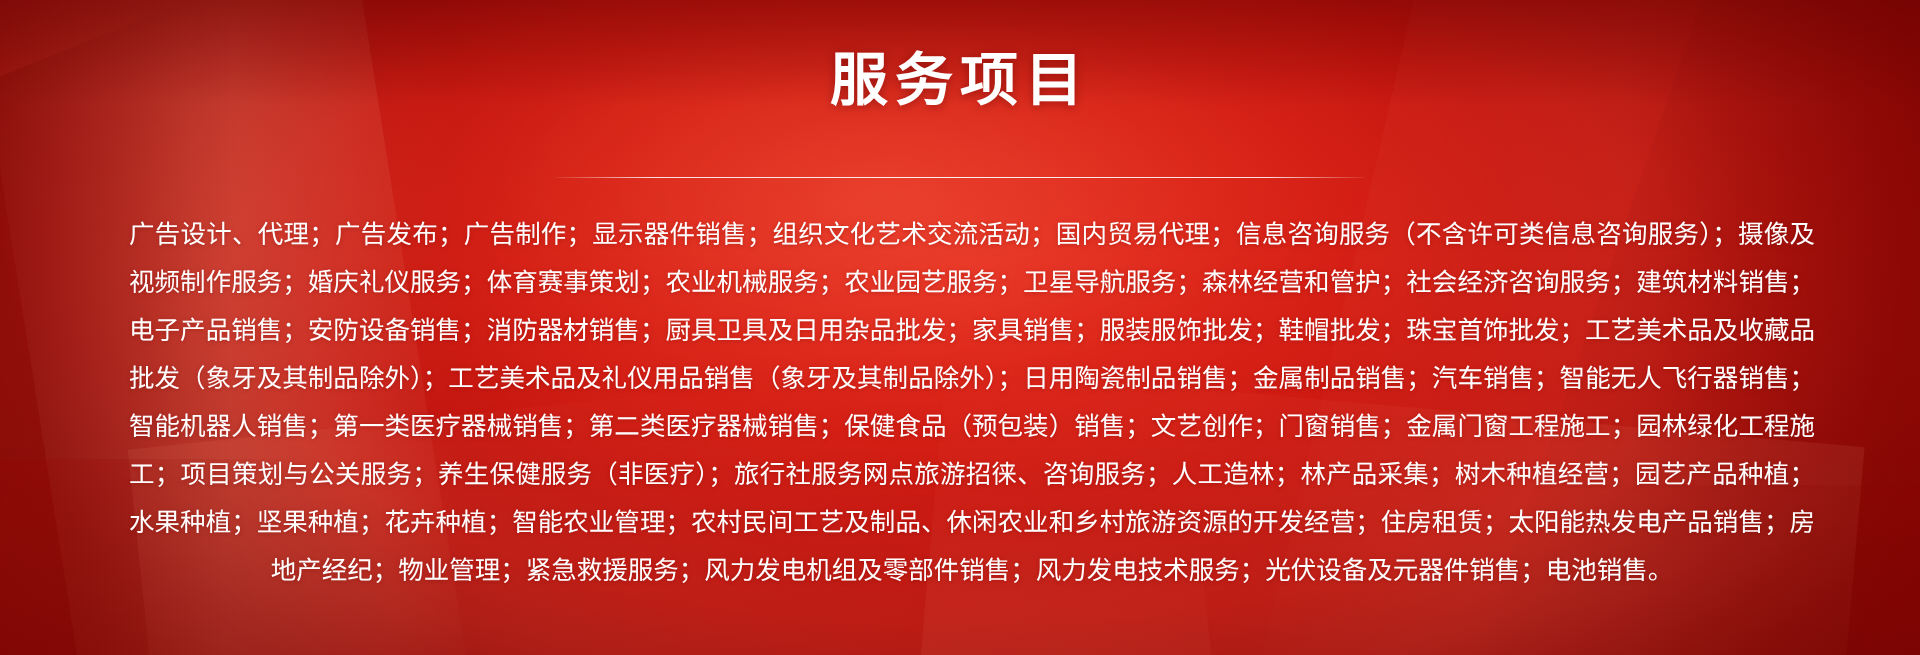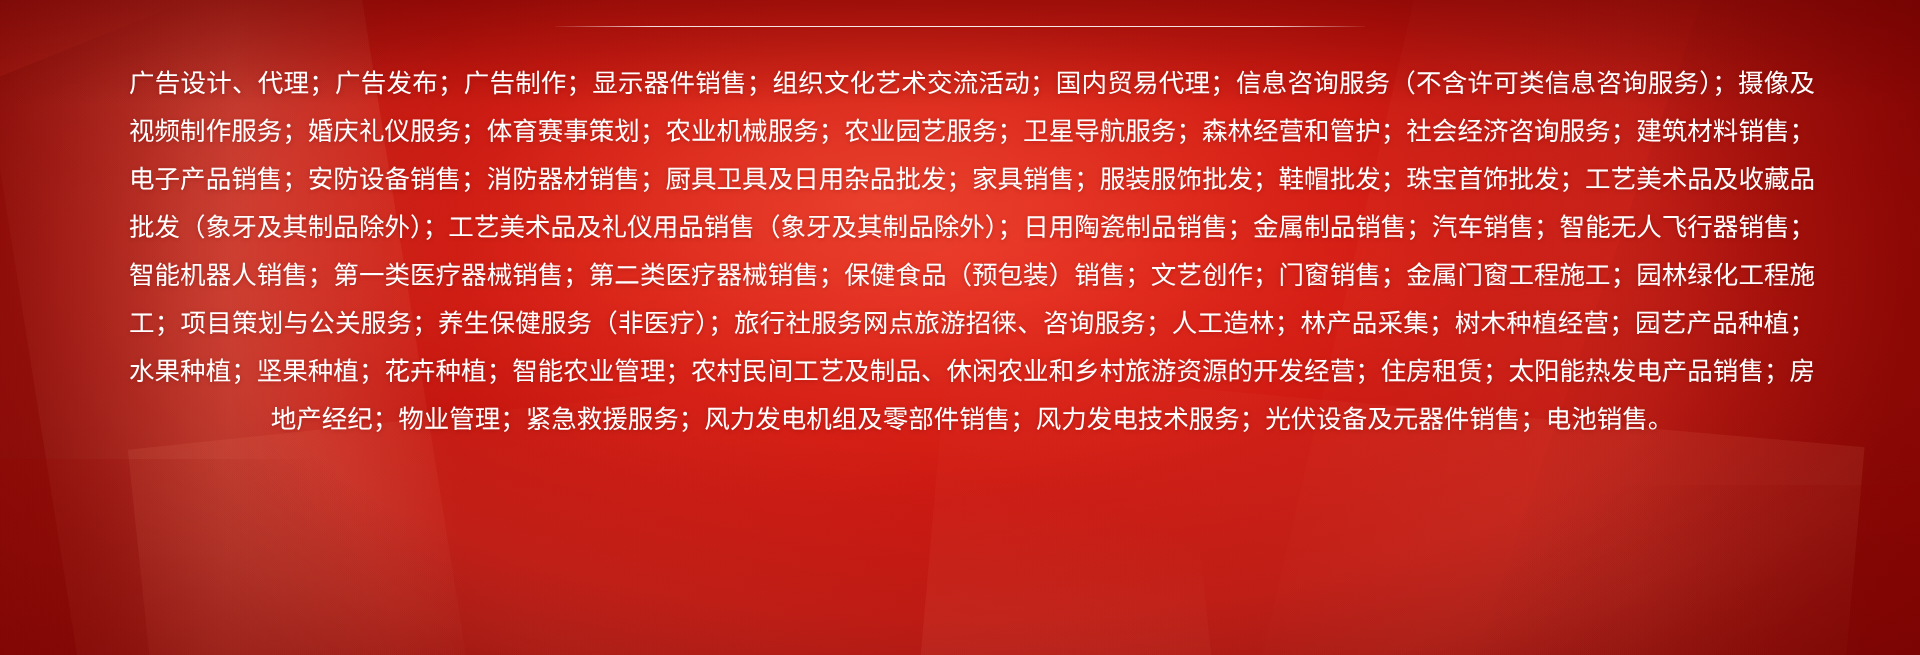--- a/index.html
+++ b/index.html
@@ -165,19 +165,20 @@
   <div class="fold fold-e"></div>
   <div class="fold fold-f"></div>
   <div class="fold fold-g"></div>
   <div class="fold fold-h"></div>
   <div class="fold fold-i"></div>
   <div class="fold fold-top-dark"></div>
   <div class="bg-vignette"></div>
 
   <div class="content">
 
+    <h1 class="title">服务项目</h1>
 
     <div class="divider"></div>
 
     <p class="body-text">广告设计、代理；广告发布；广告制作；显示器件销售；组织文化艺术交流活动；国内贸易代理；信息咨询服务（不含许可类信息咨询服务）；摄像及视频制作服务；婚庆礼仪服务；体育赛事策划；农业机械服务；农业园艺服务；卫星导航服务；森林经营和管护；社会经济咨询服务；建筑材料销售；电子产品销售；安防设备销售；消防器材销售；厨具卫具及日用杂品批发；家具销售；服装服饰批发；鞋帽批发；珠宝首饰批发；工艺美术品及收藏品批发（象牙及其制品除外）；工艺美术品及礼仪用品销售（象牙及其制品除外）；日用陶瓷制品销售；金属制品销售；汽车销售；智能无人飞行器销售；智能机器人销售；第一类医疗器械销售；第二类医疗器械销售；保健食品（预包装）销售；文艺创作；门窗销售；金属门窗工程施工；园林绿化工程施工；项目策划与公关服务；养生保健服务（非医疗）；旅行社服务网点旅游招徕、咨询服务；人工造林；林产品采集；树木种植经营；园艺产品种植；水果种植；坚果种植；花卉种植；智能农业管理；农村民间工艺及制品、休闲农业和乡村旅游资源的开发经营；住房租赁；太阳能热发电产品销售；房地产经纪；物业管理；紧急救援服务；风力发电机组及零部件销售；风力发电技术服务；光伏设备及元器件销售；电池销售。</p>
 
   </div>
 </div>
 
 </body></html>

